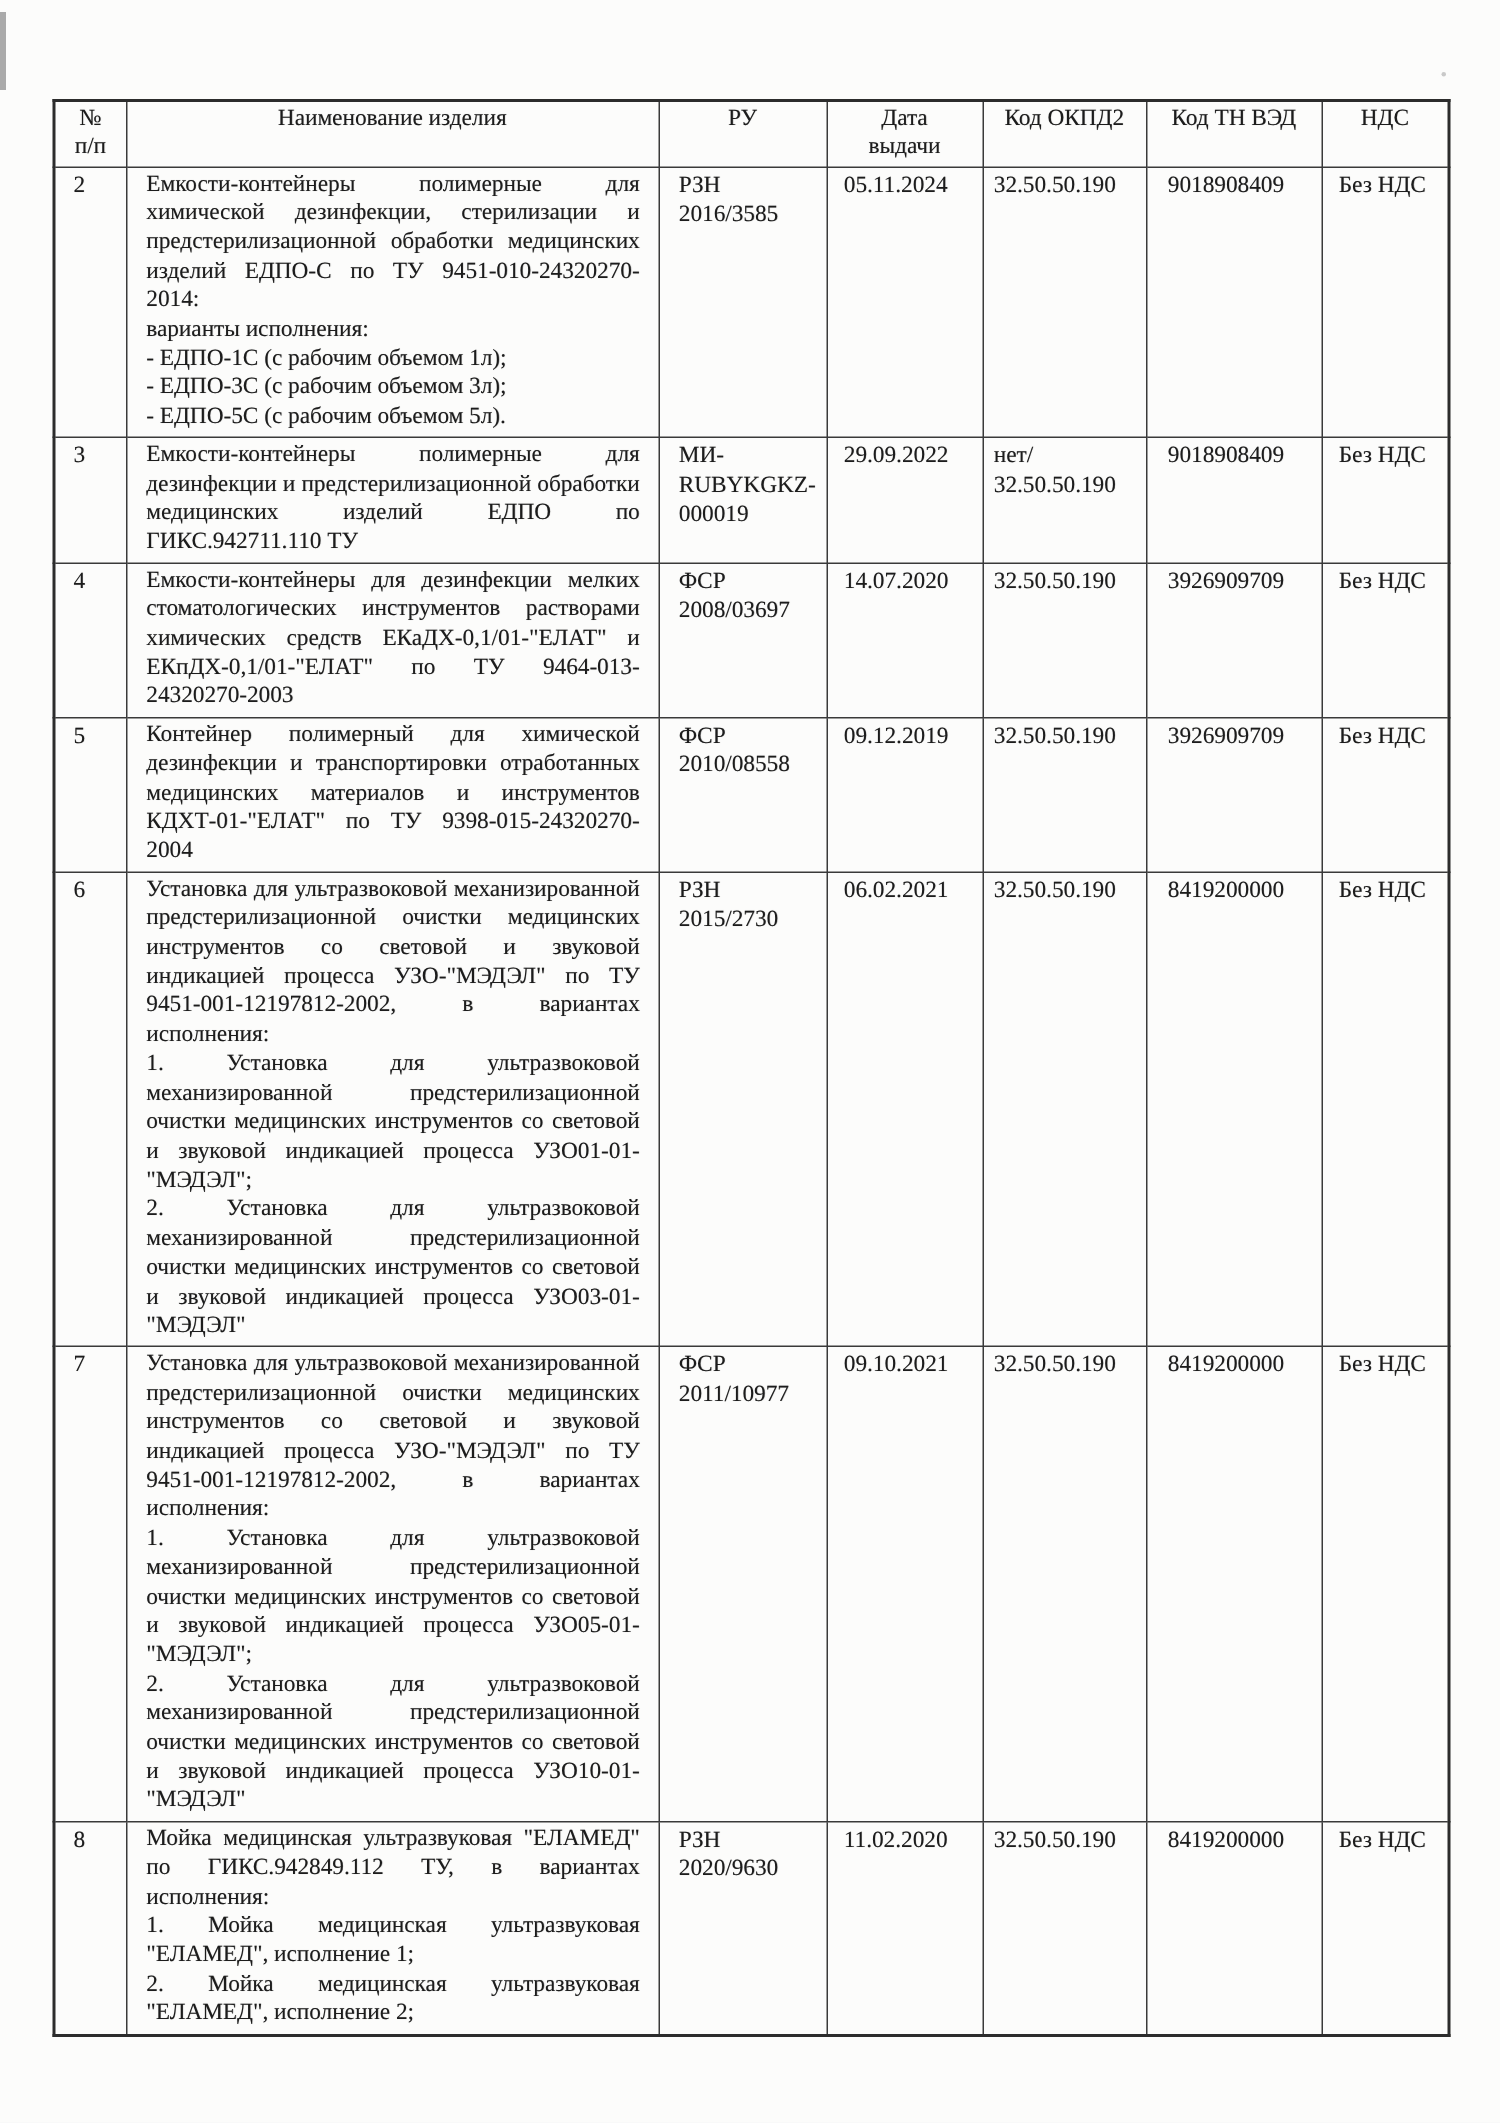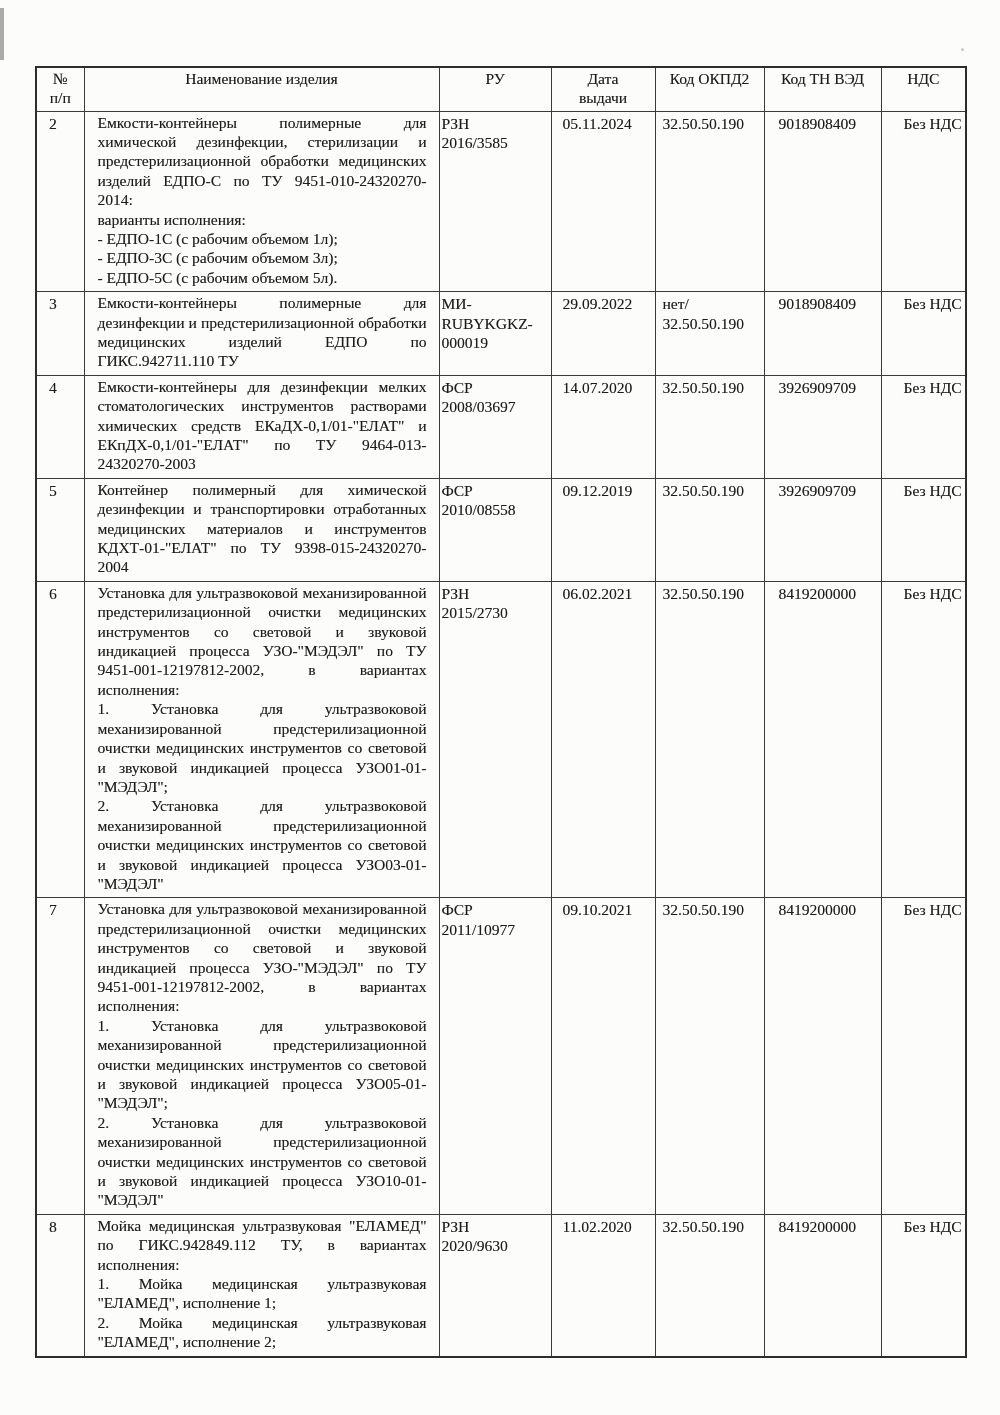--- a/index.html
+++ b/index.html
@@ -59,25 +59,25 @@
   .registry thead tr { height: 44px; }
   .registry th {
     text-align: center;
     white-space: pre-line;
     padding: 1px 2px 0 2px;
   }
   .registry td { padding: 2px 8px 4px 10px; }
   td.num-cell   { padding-left: 12px; }
   td.name-cell  { text-align: justify; padding: 1px 12px 4px 13px; margin-left: 11px; }
   td.name-cell p { margin: 0; }
-  td.ru-cell    { white-space: pre-line; padding-left: 2px; }
+  td.ru-cell    { white-space: pre-line; padding-left: 13px; }
   td.okpd2-cell { white-space: pre-line; padding-left: 7px; }
   td.date-cell  { white-space: nowrap; padding-left: 11px; }
   td.tnved-cell { white-space: nowrap; padding-left: 14px; }
-  td.vat-cell   { white-space: nowrap; padding-left: 22px; }
+  td.vat-cell   { white-space: nowrap; padding-left: 11px; }
   
   .registry tbody tr:nth-child(1) { height: 176px; }
   .registry tbody tr:nth-child(2) { height: 75px; }
   .registry tbody tr:nth-child(3) { height: 99px; }
   .registry tbody tr:nth-child(4) { height: 98px; }
   .registry tbody tr:nth-child(5) { height: 311px; }
   .registry tbody tr:nth-child(6) { height: 309px; }
   .registry tbody tr:nth-child(7) { height: 133px; }
 </style>
 </head>

